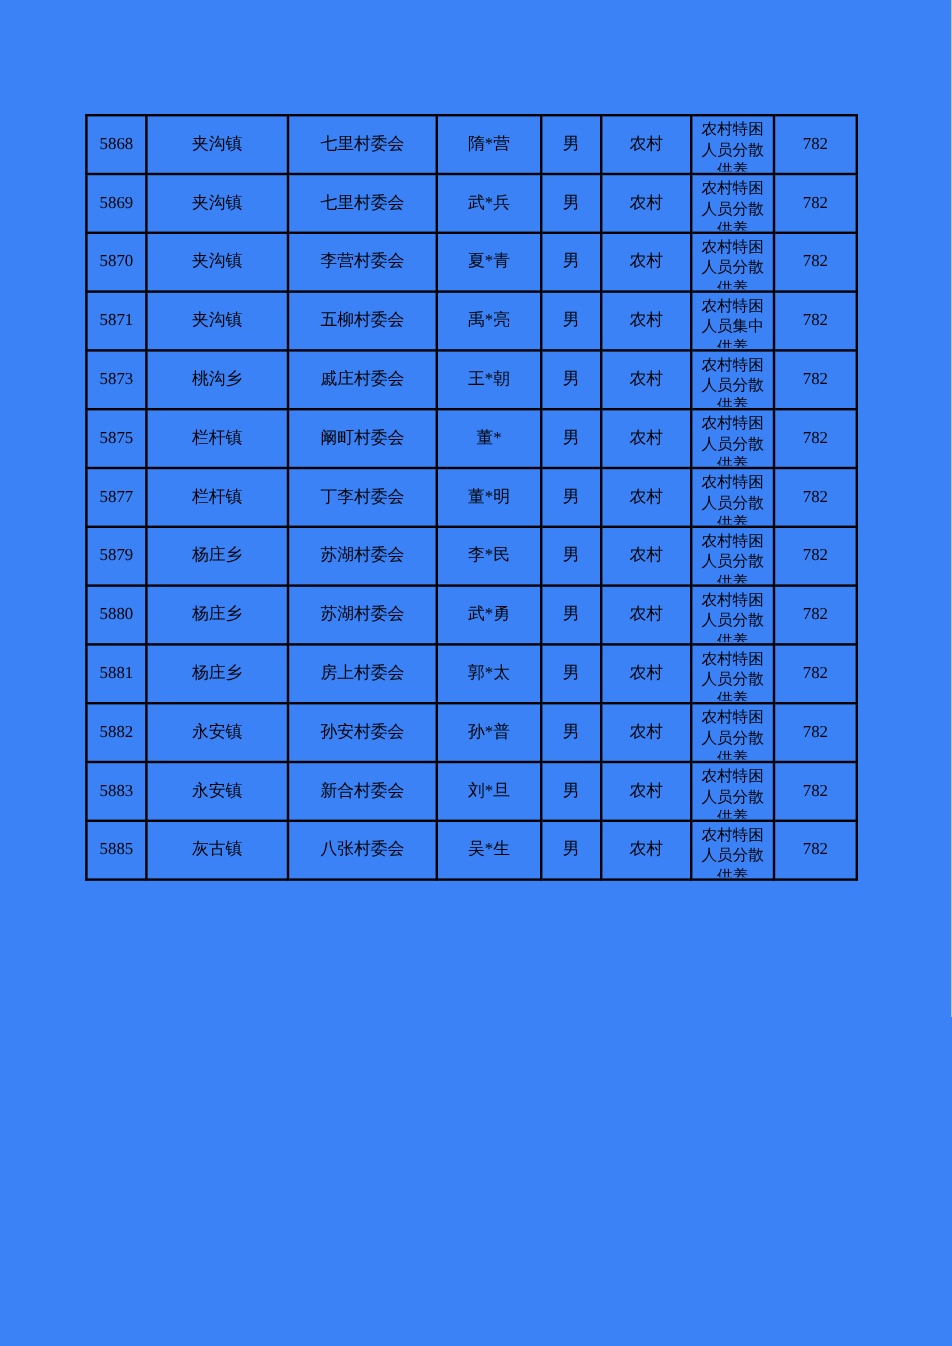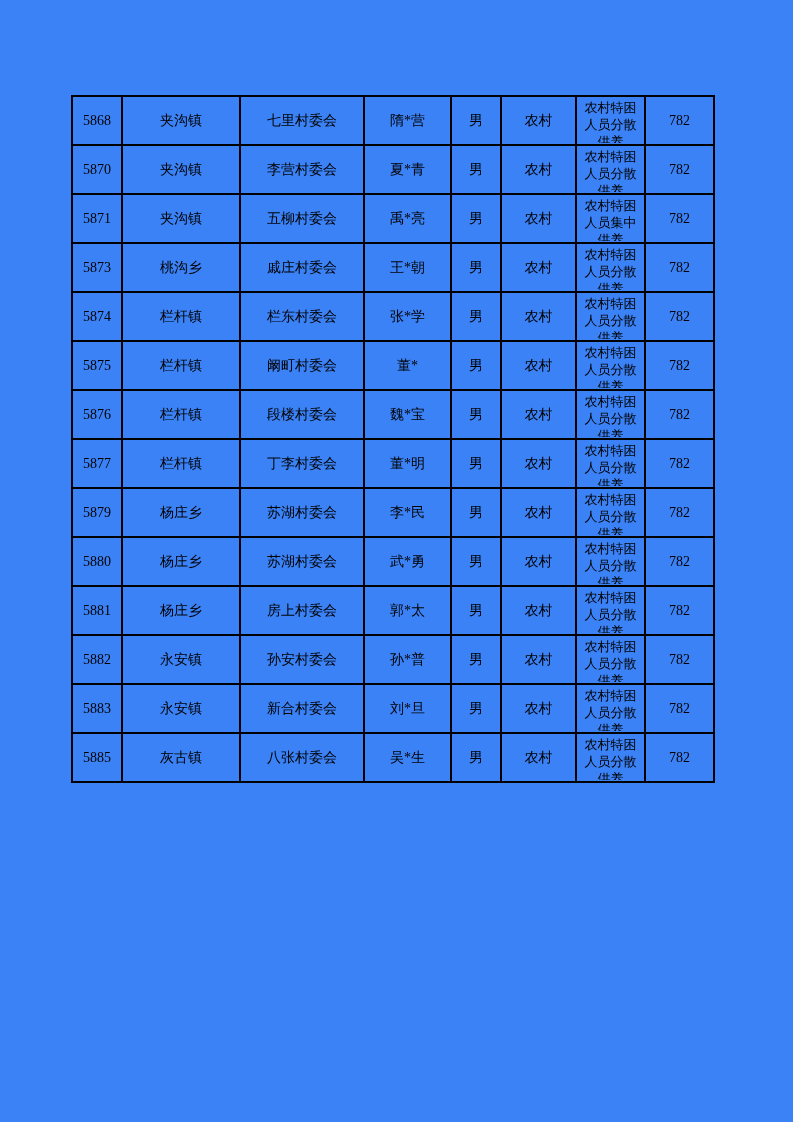--- a/index.html
+++ b/index.html
@@ -67,20 +67,32 @@
     <td class="cell-village">七里村委会</td>
     <td class="cell-name">隋*营</td>
     <td class="cell-gender">男</td>
     <td class="cell-res">农村</td>
     <td class="cell-cat">
       <div class="category-clip">农村特困人员分散供养</div>
     </td>
     <td class="cell-amount">782</td>
   </tr>
 
+  <tr>
+    <td class="cell-id">5869</td>
+    <td class="cell-town">夹沟镇</td>
+    <td class="cell-village">七里村委会</td>
+    <td class="cell-name">武*兵</td>
+    <td class="cell-gender">男</td>
+    <td class="cell-res">农村</td>
+    <td class="cell-cat">
+      <div class="category-clip">农村特困人员分散供养</div>
+    </td>
+    <td class="cell-amount">782</td>
+  </tr>
 
   <tr>
     <td class="cell-id">5870</td>
     <td class="cell-town">夹沟镇</td>
     <td class="cell-village">李营村委会</td>
     <td class="cell-name">夏*青</td>
     <td class="cell-gender">男</td>
     <td class="cell-res">农村</td>
     <td class="cell-cat">
       <div class="category-clip">农村特困人员分散供养</div>
@@ -108,58 +120,34 @@
     <td class="cell-village">戚庄村委会</td>
     <td class="cell-name">王*朝</td>
     <td class="cell-gender">男</td>
     <td class="cell-res">农村</td>
     <td class="cell-cat">
       <div class="category-clip">农村特困人员分散供养</div>
     </td>
     <td class="cell-amount">782</td>
   </tr>
 
-  <tr>
-    <td class="cell-id">5874</td>
-    <td class="cell-town">栏杆镇</td>
-    <td class="cell-village">栏东村委会</td>
-    <td class="cell-name">张*学</td>
-    <td class="cell-gender">男</td>
-    <td class="cell-res">农村</td>
-    <td class="cell-cat">
-      <div class="category-clip">农村特困人员分散供养</div>
-    </td>
-    <td class="cell-amount">782</td>
-  </tr>
 
   <tr>
     <td class="cell-id">5875</td>
     <td class="cell-town">栏杆镇</td>
     <td class="cell-village">阚町村委会</td>
     <td class="cell-name">董*</td>
     <td class="cell-gender">男</td>
     <td class="cell-res">农村</td>
     <td class="cell-cat">
       <div class="category-clip">农村特困人员分散供养</div>
     </td>
     <td class="cell-amount">782</td>
   </tr>
 
-  <tr>
-    <td class="cell-id">5876</td>
-    <td class="cell-town">栏杆镇</td>
-    <td class="cell-village">段楼村委会</td>
-    <td class="cell-name">魏*宝</td>
-    <td class="cell-gender">男</td>
-    <td class="cell-res">农村</td>
-    <td class="cell-cat">
-      <div class="category-clip">农村特困人员分散供养</div>
-    </td>
-    <td class="cell-amount">782</td>
-  </tr>
 
   <tr>
     <td class="cell-id">5877</td>
     <td class="cell-town">栏杆镇</td>
     <td class="cell-village">丁李村委会</td>
     <td class="cell-name">董*明</td>
     <td class="cell-gender">男</td>
     <td class="cell-res">农村</td>
     <td class="cell-cat">
       <div class="category-clip">农村特困人员分散供养</div>

